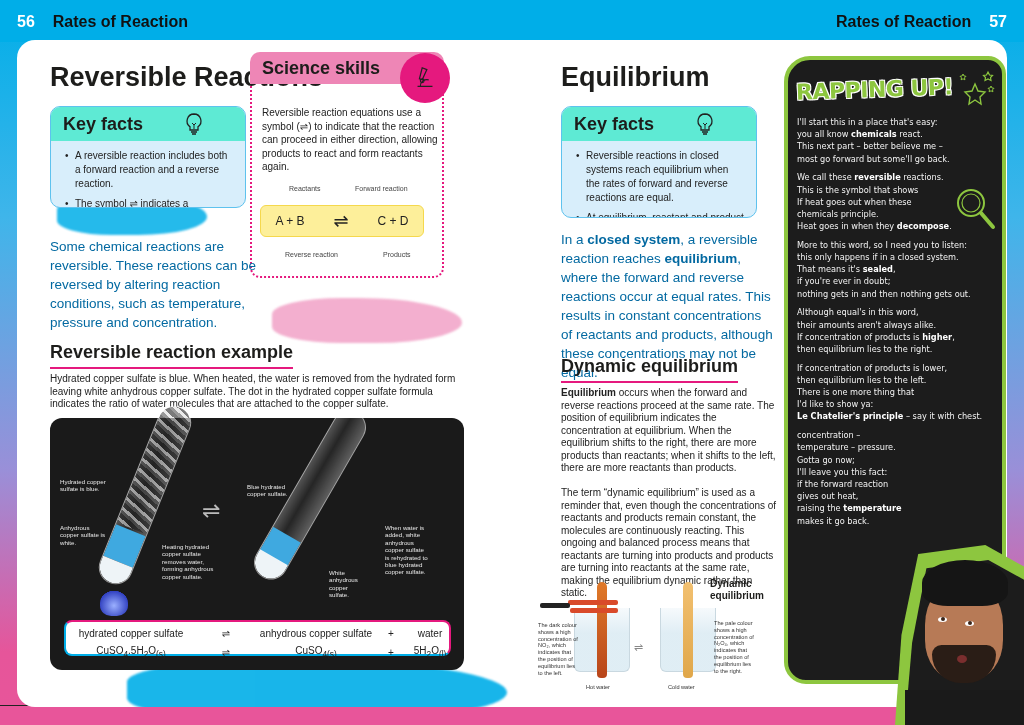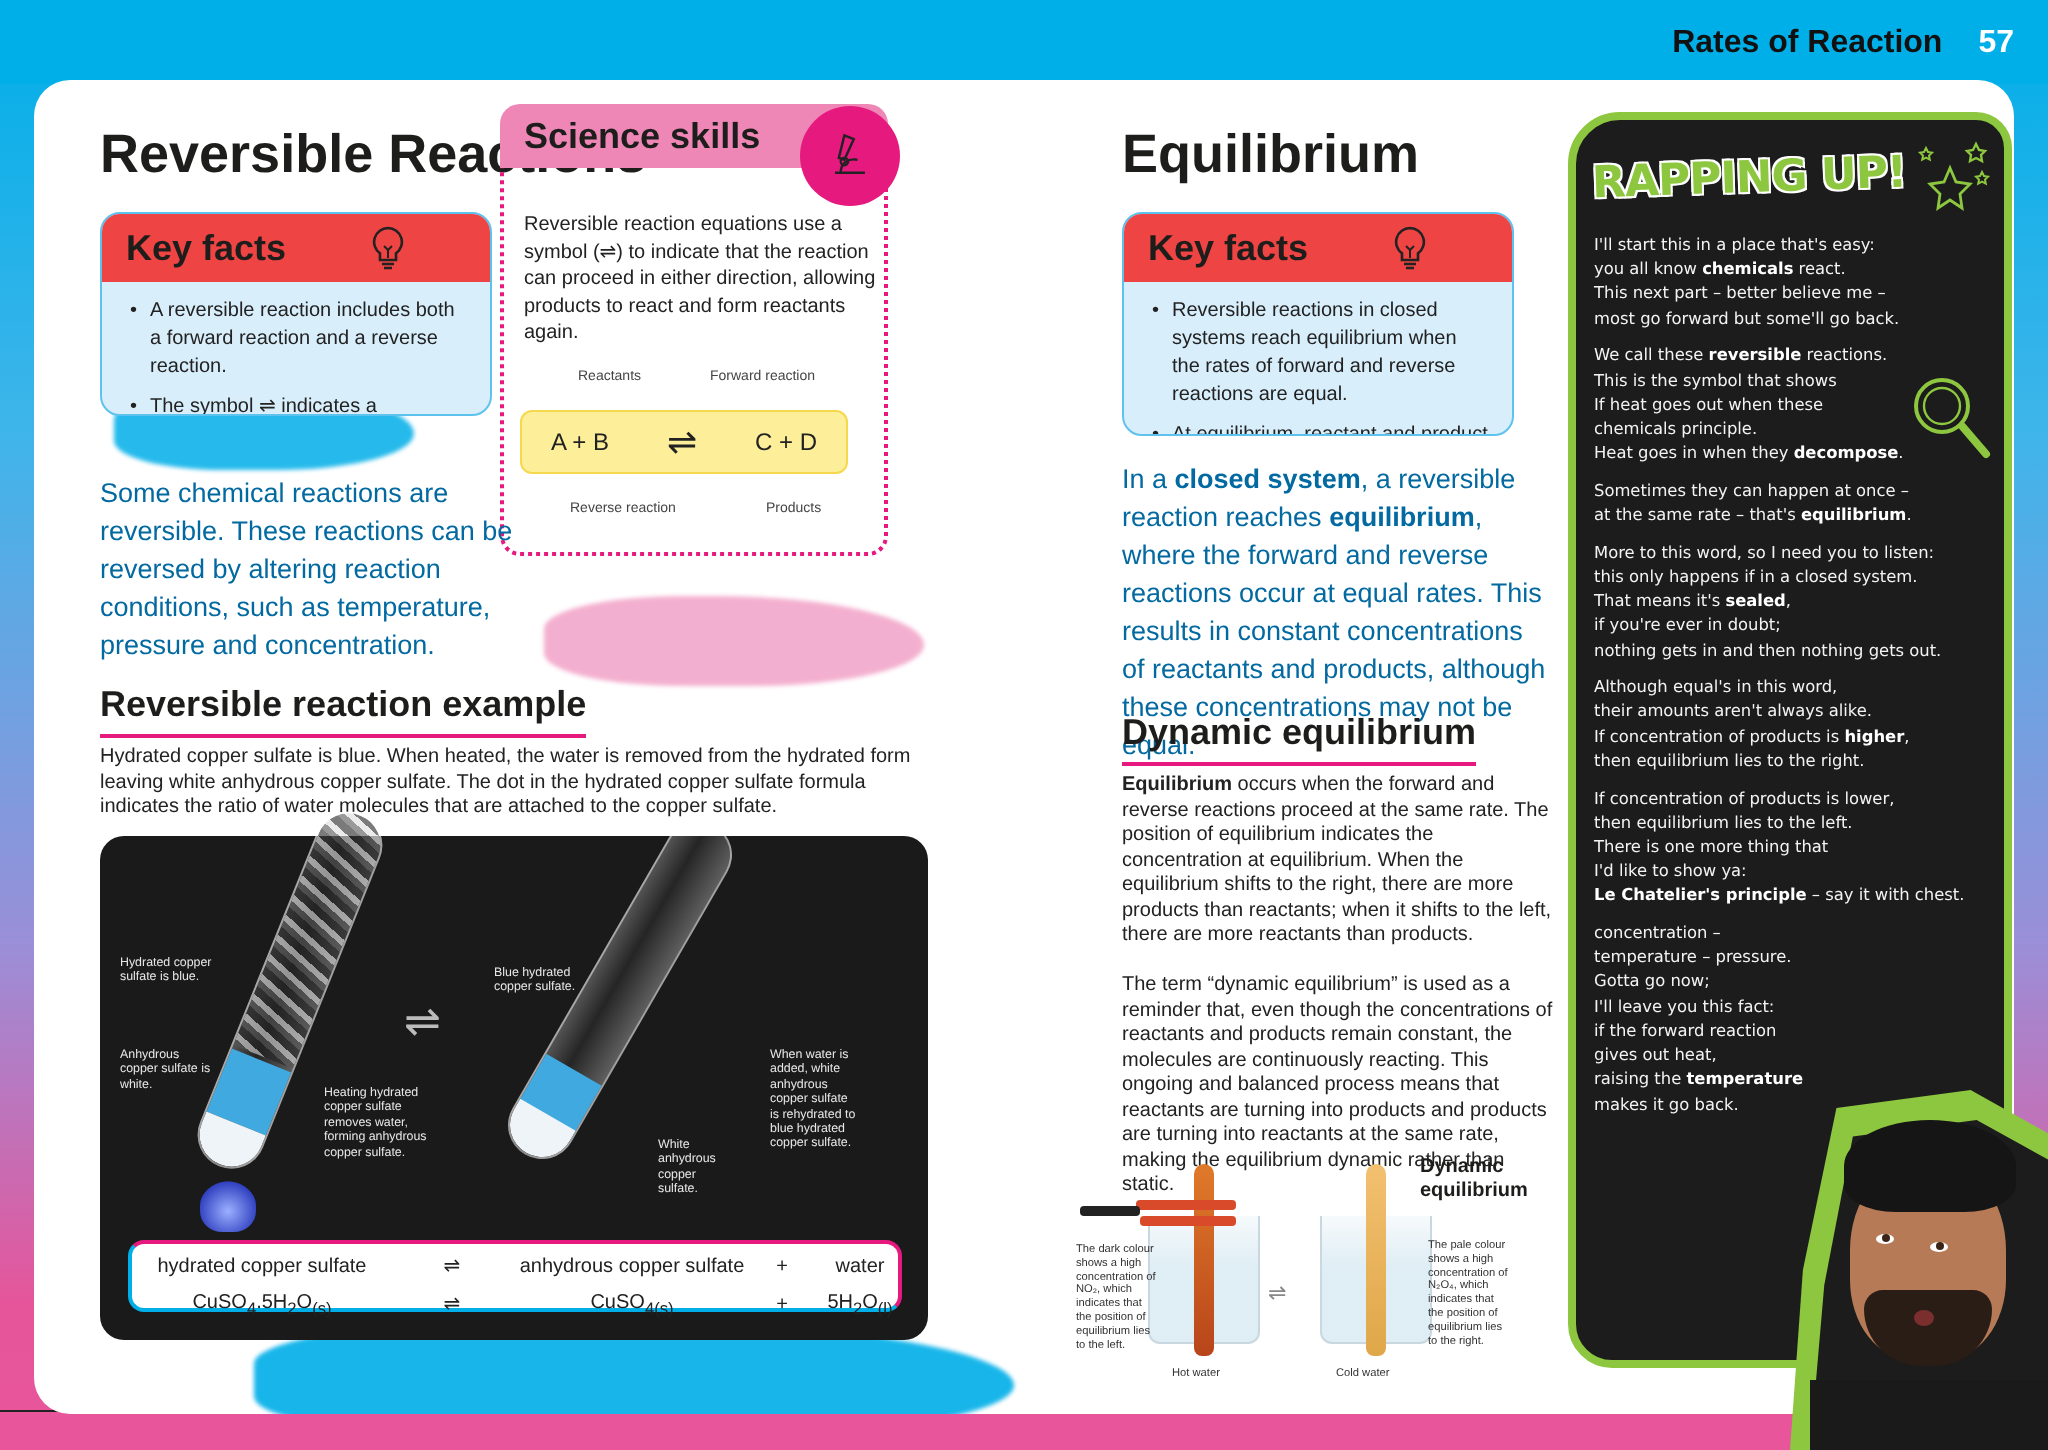--- a/index.html
+++ b/index.html
@@ -33,21 +33,21 @@
   .splash.pink { background: #ea6fa8; opacity: .55; }
 
   h1.title { position: absolute; font-size: 27px; font-weight: bold; color: #1d1d1b; }
   h2.sub { position: absolute; font-size: 18px; font-weight: bold; color: #1d1d1b; }
   h2.sub::after { content: ""; position: absolute; left: 0; right: 0; bottom: -6px; height: 2px; background: #e5197e; }
 
   .keybox {
     position: absolute; border: 1.5px solid #5ec2ee; border-radius: 10px; background: #d8eefb; overflow: hidden;
   }
   .keybox .kb-head {
-    background: #ef4444; height: 34px; padding: 6px 12px; font-size: 18px; font-weight: bold; color: #1d1d1b;
+    background: #5eead4; height: 34px; padding: 6px 12px; font-size: 18px; font-weight: bold; color: #1d1d1b;
     display: flex; align-items: center; gap: 41px;
   }
   .keybox ul { list-style: none; padding: 8px 12px 6px 12px; }
   .keybox li { font-size: 10px; line-height: 14px; padding-left: 12px; position: relative; margin-bottom: 6px; color: #222; }
   .keybox li::before { content: "•"; position: absolute; left: 2px; }
 
   .bulb { width: 20px; height: 24px; position: relative; }
   .bulb svg { width: 20px; height: 24px; }
 
   .skills {
@@ -145,20 +145,23 @@
   .eye { position: absolute; width: 9px; height: 5px; background: #fff; border-radius: 50%; }
   .eye::after { content: ""; position: absolute; left: 3px; top: 0; width: 4px; height: 4px; border-radius: 50%; background: #3a2418; }
   .mouth { position: absolute; left: 957px; top: 655px; width: 10px; height: 8px; border-radius: 50%; background: #7a2e2e; }
   .shirt { position: absolute; left: 905px; top: 690px; width: 119px; height: 35px; background: #1a1a1a; }
 </style>
 </head>
 <body>
 
 <div class="page-frame">
   <div class="header-bar"></div>
+  <div class="runhead left">
+    <span class="num">56</span><span>Rates of Reaction</span>
+  </div>
   <div class="runhead right">
     <span>Rates of Reaction</span><span class="num">57</span>
   </div>
   <div class="bottom-bar"></div>
 
   <div class="sheet">
     <div class="splash" style="left:40px;top:155px;width:150px;height:40px;"></div>
     <div class="splash pink" style="left:255px;top:258px;width:190px;height:45px;"></div>
     <div class="splash" style="left:110px;top:620px;width:380px;height:60px;opacity:.9;"></div>
   </div>
@@ -298,21 +301,20 @@
 </svg>
 <svg class="mag" viewBox="0 0 44 48">
   <circle cx="18" cy="18" r="13" fill="none" stroke="#8dc63f" stroke-width="2"></circle>
   <circle cx="18" cy="18" r="9" fill="none" stroke="#8dc63f" stroke-width="1.2"></circle>
   <path d="M28 28l12 14" stroke="#8dc63f" stroke-width="4" stroke-linecap="round"></path>
 </svg>
 
 <div class="rap-text" id="rap-text">
     <p><span>I'll start this in a place that's easy:</span><br><span>you all know </span><b>chemicals</b><span> react.</span><br><span>This next part – better believe me –</span><br><span>most go forward but some'll go back.</span></p>
     <p><span>We call these </span><b>reversible</b><span> reactions.</span><br><span>This is the symbol that shows</span><br><span>If heat goes out when these</span><br><span>chemicals principle.</span><br><span>Heat goes in when they </span><b>decompose</b><span>.</span></p>
-    <p><span>Sometimes they can happen at once –</span><br><span>at the same rate – that's </span><b>equilibrium</b><span>.</span></p>
     <p><span>More to this word, so I need you to listen:</span><br><span>this only happens if in a closed system.</span><br><span>That means it's </span><b>sealed</b><span>,</span><br><span>if you're ever in doubt;</span><br><span>nothing gets in and then nothing gets out.</span></p>
     <p><span>Although equal's in this word,</span><br><span>their amounts aren't always alike.</span><br><span>If concentration of products is </span><b>higher</b><span>,</span><br><span>then equilibrium lies to the right.</span></p>
     <p><span>If concentration of products is lower,</span><br><span>then equilibrium lies to the left.</span><br><span>There is one more thing that</span><br><span>I'd like to show ya:</span><br><b>Le Chatelier's principle</b><span> – say it with chest.</span></p>
     <p><span>concentration –</span><br><span>temperature – pressure.</span><br><span>Gotta go now;</span><br><span>I'll leave you this fact:</span><br><span>if the forward reaction</span><br><span>gives out heat,</span><br><span>raising the </span><b>temperature</b><br><span>makes it go back.</span></p>
   </div>
 
 <div class="person"></div>
 <div class="person-inner"></div>
 <div class="face"></div>
 <div class="hair"></div>

